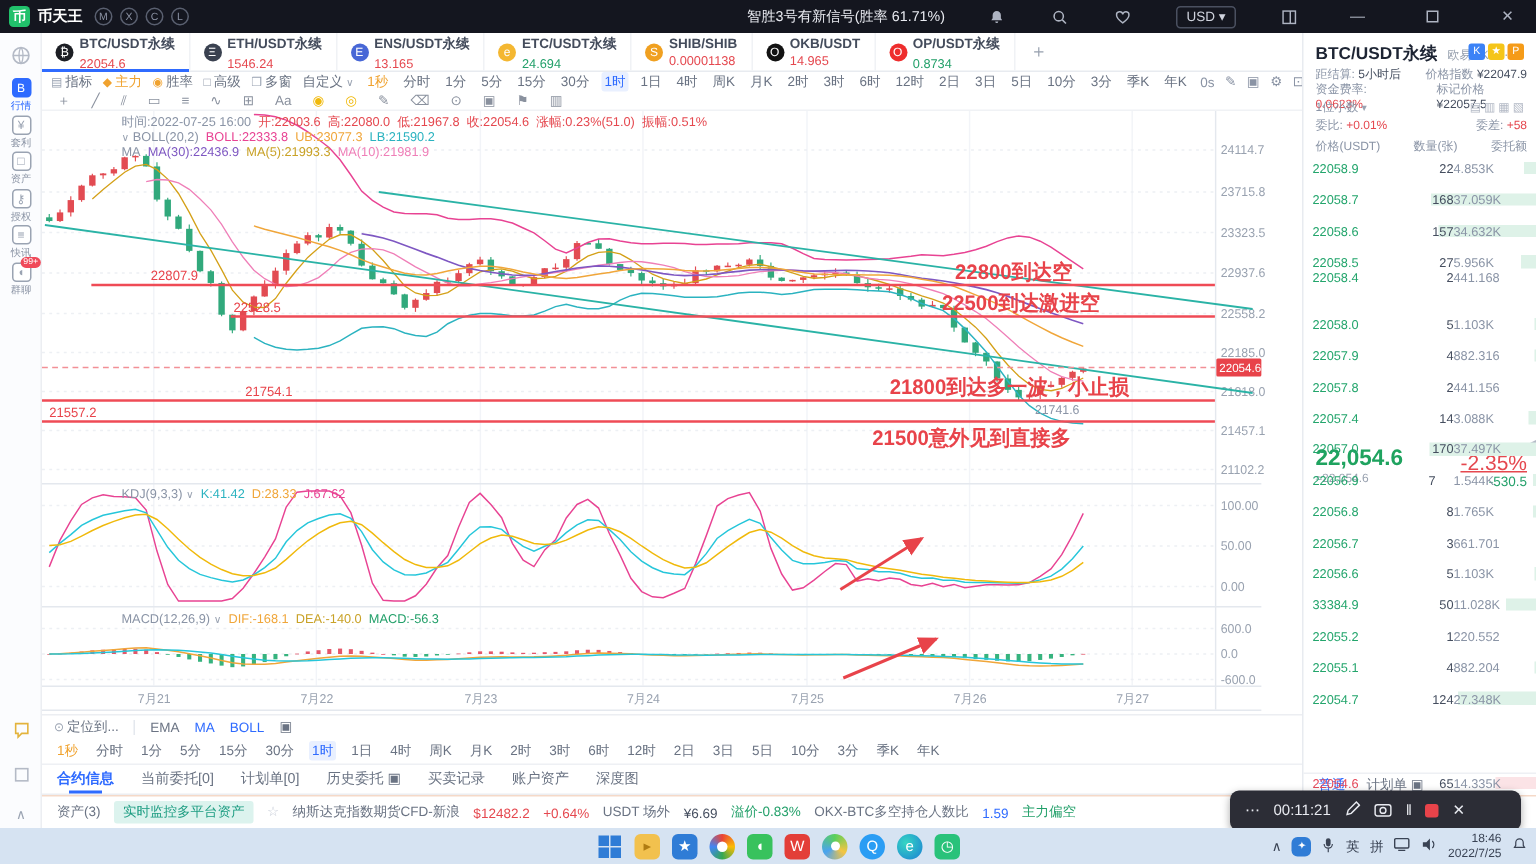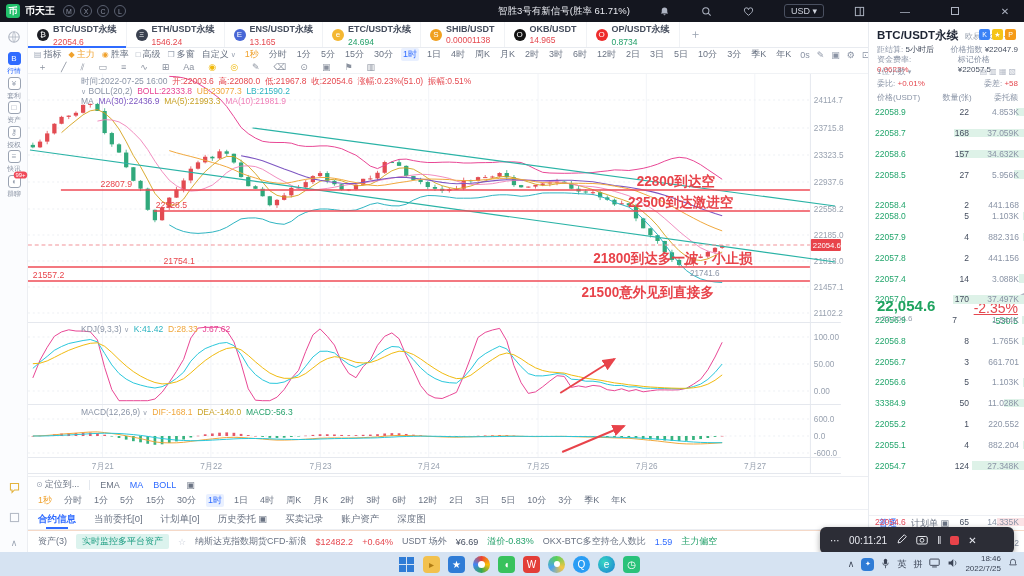--- a/index.html
+++ b/index.html
@@ -112,21 +112,21 @@
   #rp-title{position:absolute;left:8px;top:6px;font-size:11.5px;font-weight:bold;color:#1d2433;}
   #rp-exch{position:absolute;left:96px;top:9px;font-size:8px;color:#98a1af;}
   .rp-badge{position:absolute;top:7px;width:11px;height:11px;border-radius:2px;color:#fff;font-size:7px;
     line-height:11px;text-align:center;}
   .rp-row{position:absolute;left:8px;right:6px;display:flex;justify-content:space-between;color:#8a94a6;font-size:8px;}
   .rp-dark{color:#454e5f;}
   .ob-row{position:absolute;left:0;width:156px;height:10.4px;display:flex;align-items:center;
     padding:0 6px;cursor:pointer;position:relative;}
   .ob-price{width:46px;font-size:8.5px;z-index:2;}
   .ob-qty{flex:1;text-align:right;color:#454e5f;font-size:8.5px;z-index:2;}
-  .ob-amt{width:50px;text-align:right;color:#8a94a6;font-size:8.5px;z-index:2;}
+  .ob-amt{width:50px;color:#8a94a6;font-size:8.5px;z-index:2;}
   .depth{position:absolute;right:0;top:1px;bottom:1px;z-index:1;}
   #ob-mid-price{font-size:15px;font-weight:bold;color:#1fa35f;}
   #ob-tabs{position:absolute;left:0;top:493px;width:156px;height:15px;border-top:1px solid #eef0f4;
     display:flex;align-items:center;gap:14px;padding-left:10px;font-size:9px;color:#6a7383;}
   .ob-tab-active{color:#2f6bff;}
 
   .sep-v{width:1px;height:10px;background:#e4e8ee;}
   .chev{color:#9aa3b2;font-size:7px;}
 </style>
 </head>
@@ -244,21 +244,21 @@
     <div class="tab">
       <div class="ticon" style="background: rgb(244, 183, 49);">e</div>
       <div>
         <div class="tname">ETC/USDT永续</div>
         <div class="tprice up">24.694</div>
       </div>
     </div>
     <div class="tab">
       <div class="ticon" style="background: rgb(240, 160, 32);">S</div>
       <div>
-        <div class="tname">SHIB/USDT</div>
+        <div class="tname">SHIB/SHIB</div>
         <div class="tprice down">0.00001138</div>
       </div>
     </div>
     <div class="tab">
       <div class="ticon" style="background: rgb(18, 18, 18);">O</div>
       <div>
         <div class="tname">OKB/USDT</div>
         <div class="tprice down">14.965</div>
       </div>
     </div>
@@ -966,21 +966,21 @@
         <div class="ob-price" style="color: rgb(35, 165, 108);">22058.6</div>
         <div class="ob-qty">157</div>
         <div class="ob-amt">34.632K</div>
       </div>
       <div class="ob-row" style="top: 116.2px;">
         <div class="depth" style="width: 11.4353px; background: rgb(222, 242, 232);"></div>
         <div class="ob-price" style="color: rgb(35, 165, 108);">22058.5</div>
         <div class="ob-qty">27</div>
         <div class="ob-amt">5.956K</div>
       </div>
-      <div class="ob-row" style="top: 136px;">
+      <div class="ob-row" style="top: 116px;">
         <div class="ob-price" style="color: rgb(35, 165, 108);">22058.4</div>
         <div class="ob-qty">2</div>
         <div class="ob-amt">441.168</div>
       </div>
       <div class="ob-row" style="top: 137px;">
         <div class="depth" style="width: 2.11765px; background: rgb(222, 242, 232);"></div>
         <div class="ob-price" style="color: rgb(35, 165, 108);">22058.0</div>
         <div class="ob-qty">5</div>
         <div class="ob-amt">1.103K</div>
       </div>

